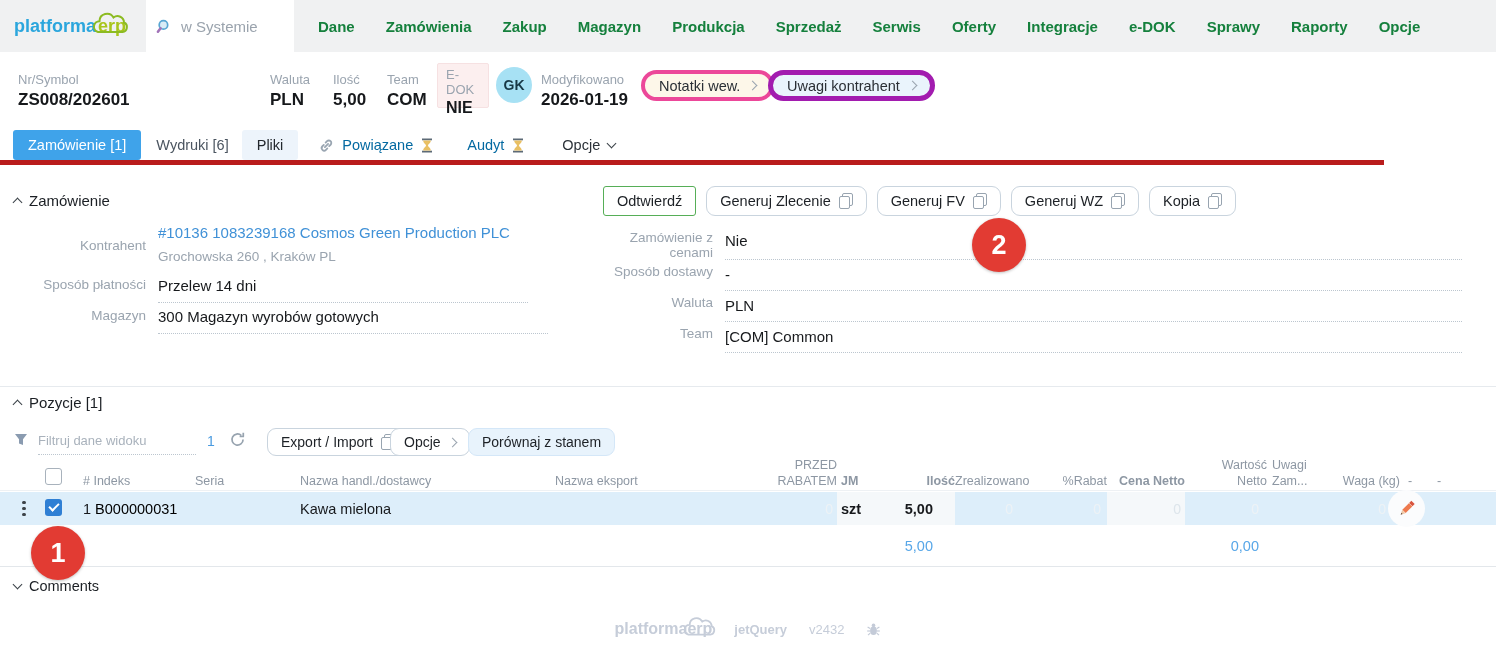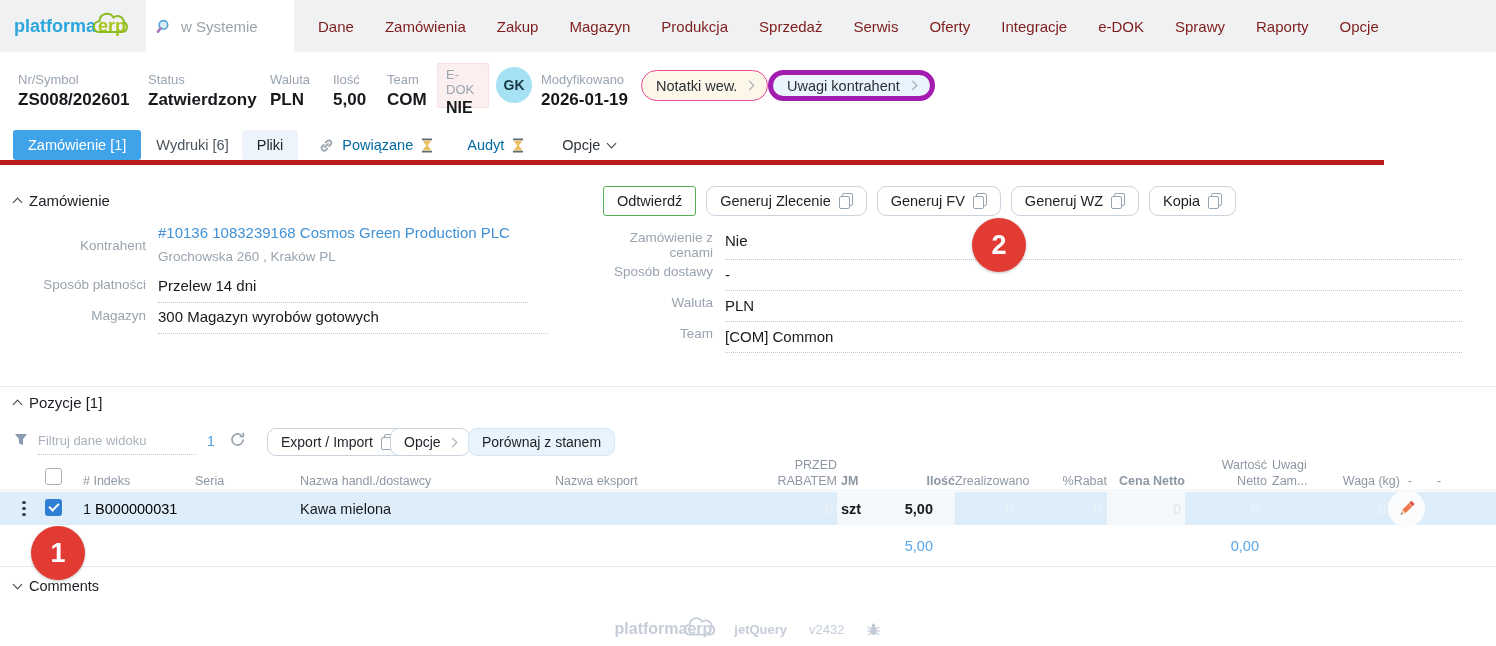--- a/index.html
+++ b/index.html
@@ -14,39 +14,39 @@
   .logo-p1 { color:#2ba6dd; }
   .logo-p2 { color:#a9c51c; position:relative; padding:0 2px; }
   .logo-p2 svg { position:absolute; left:-5px; top:-7px; pointer-events:none; }
   .searchbox { height:52px; width:148px; margin-left:18px; background:#fff;
                display:flex; align-items:center; padding:0 10px; }
   .searchbox input { border:0; outline:0; width:100px; margin-left:8px;
                      font-size:15px; color:#33383e; background:transparent;
                      font-family:"Liberation Sans", sans-serif; }
   .searchbox input::placeholder { color:#9aa3ad; }
   .mainmenu { display:flex; align-items:center; gap:31px; margin-left:24px; }
-  .mainmenu span { font-size:15px; font-weight:400; color:#7f1d1d; cursor:pointer; white-space:nowrap; }
+  .mainmenu span { font-size:15px; font-weight:700; color:#15803d; cursor:pointer; white-space:nowrap; }
 
   
   .inforow { position:absolute; top:60px; left:0; width:1496px; height:56px; }
   .hfield { position:absolute; top:12px; }
   .hfield .hl { font-size:13px; color:#9aa4af; }
   .hfield .hv { font-size:17px; font-weight:bold; color:#16181b; margin-top:3px; white-space:nowrap; }
   .edokbox { position:absolute; left:437px; top:3px; width:52px; height:45px;
              background:#fcefef; border:1px solid #f6e1e2; border-radius:2px;
              padding:3px 8px; }
   .edokbox .hl { font-size:13px; color:#9aa4af; }
   .edokbox .hv { font-size:16px; font-weight:bold; margin-top:2px; }
   .avatar { position:absolute; left:496px; top:7px; width:36px; height:36px; border-radius:50%;
             background:#a7e1f4; color:#173744; font-size:14px; font-weight:bold;
             display:flex; align-items:center; justify-content:center; }
   .pill { position:absolute; top:10px; height:31px; border-radius:16px;
           display:flex; align-items:center; gap:9px; padding:0 14px;
           font-size:14.5px; color:#2a2f35; cursor:pointer; }
-  .pill-notes   { left:641px; background:#fdf7e9; border:1px solid #ec4899; }
+  .pill-notes   { left:641px; background:#fdf7e9; border:4px solid #ec4899; }
   .pill-remarks { left:768px; background:#eaf4fc; border:5px solid #a21caf; }
 
   
   .chev { display:inline-block; width:7px; height:7px;
           border-right:1.7px solid #9aa4af; border-bottom:1.7px solid #9aa4af; }
   .chev-right { transform:rotate(-45deg); }
   .chev-down  { transform:rotate(45deg); margin-top:-3px; }
   .chev-up    { transform:rotate(-135deg); margin-top:4px; }
   .chev-dark  { border-color:#3a4047; }
 
@@ -187,24 +187,20 @@
     <span>Raporty</span>
     <span>Opcje</span>
   </nav>
 </div>
 
 <div class="inforow">
   <div class="hfield" style="left:18px">
     <div class="hl">Nr/Symbol</div>
     <div class="hv">ZS008/202601</div>
   </div>
-  <div class="hfield" style="left:148px">
-    <div class="hl">Status</div>
-    <div class="hv">Zatwierdzony</div>
-  </div>
   <div class="hfield" style="left:270px">
     <div class="hl">Waluta</div>
     <div class="hv">PLN</div>
   </div>
   <div class="hfield" style="left:333px">
     <div class="hl">Ilość</div>
     <div class="hv">5,00</div>
   </div>
   <div class="hfield" style="left:387px">
     <div class="hl">Team</div>

